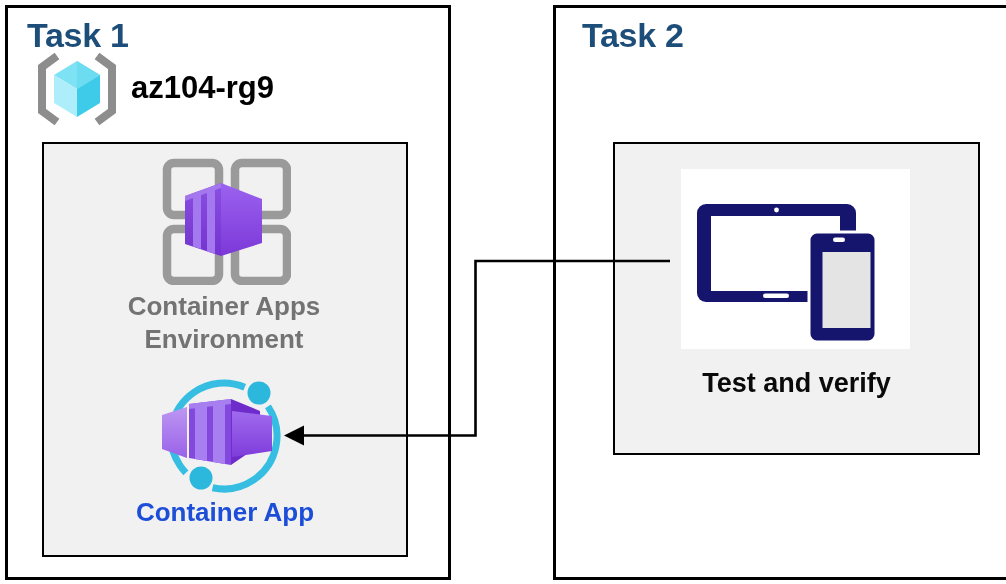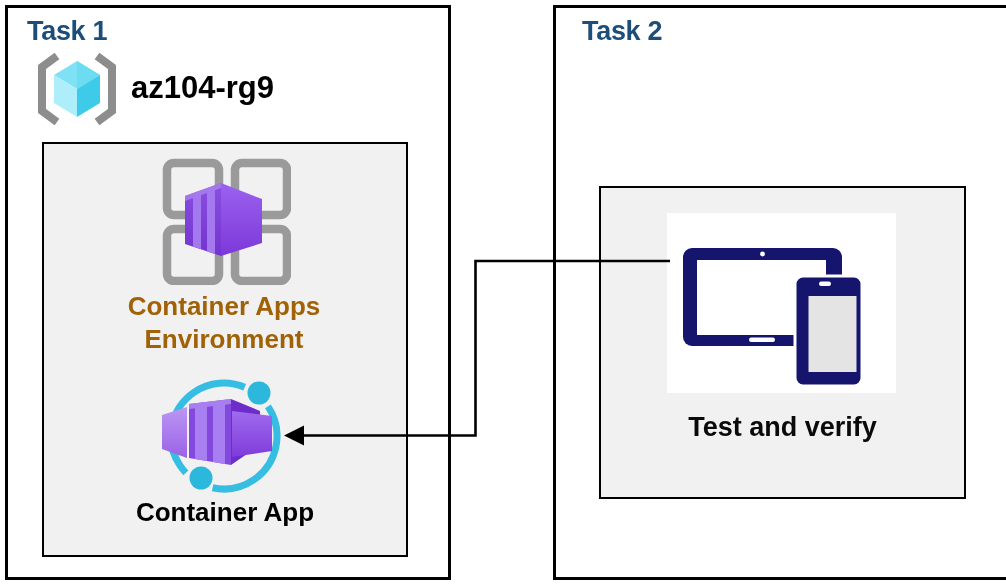--- a/index.html
+++ b/index.html
@@ -7,44 +7,44 @@
     position:relative;width:1006px;height:584px;background:#FFFFFF;overflow:hidden;
     font-family:"Liberation Sans", sans-serif;
   }
   .task-box{
     position:absolute;top:5px;height:575px;border:3px solid #000;background:#FFFFFF;
     box-sizing:border-box;
   }
   .task-box.t1{left:5px;width:446px;}
   .task-box.t2{left:553px;width:504px;}
   .task-title{
-    position:absolute;margin:0;font-size:27px;font-weight:700;color:#1D4E79;
+    position:absolute;margin:0;font-size:34px;font-weight:700;color:#1D4E79;
     letter-spacing:-0.3px;white-space:nowrap;
   }
   .t1 .task-title{left:19px;top:8px;}
   .t2 .task-title{left:26px;top:8px;}
   .rg-icon{position:absolute;left:22px;top:42px;width:94px;height:78px;}
   .rg-name{
     position:absolute;left:123px;top:62px;font-size:31px;font-weight:700;color:#000000;
     white-space:nowrap;
   }
   .inner-box{
     position:absolute;background:#F1F1F1;border:2.5px solid #000;box-sizing:border-box;
   }
   .inner-box.env{left:34px;top:134px;width:366px;height:415px;}
-  .inner-box.test{left:43px;top:134px;width:367px;height:313px;margin-top:44px;}
+  .inner-box.test{left:57px;top:134px;width:367px;height:313px;}
   .env-icon{position:absolute;left:117px;top:13px;width:130px;height:128px;}
   .env-label{
     position:absolute;left:30px;top:146px;width:300px;text-align:center;
-    font-size:26px;line-height:33px;font-weight:700;color:#a16207;
+    font-size:26px;line-height:33px;font-weight:700;color:#737373;
   }
   .app-icon{position:absolute;left:113px;top:227px;width:135px;height:132px;}
   .app-label{
     position:absolute;left:0;right:0;top:353px;text-align:center;
-    font-size:26px;font-weight:700;color:#000000;white-space:nowrap;
+    font-size:26px;font-weight:700;color:#1d4ed8;white-space:nowrap;
   }
   .device-bg{position:absolute;left:66px;top:25px;width:229px;height:180px;background:#FFFFFF;}
   .device-svg{position:absolute;left:0;top:0;width:229px;height:180px;}
   .test-label{
     position:absolute;left:0;right:0;top:224px;text-align:center;
     font-size:27px;font-weight:700;color:#0A0A0A;white-space:nowrap;
   }
   .connector{
     position:absolute;left:0;top:0;width:1006px;height:584px;z-index:50;pointer-events:none;
   }

